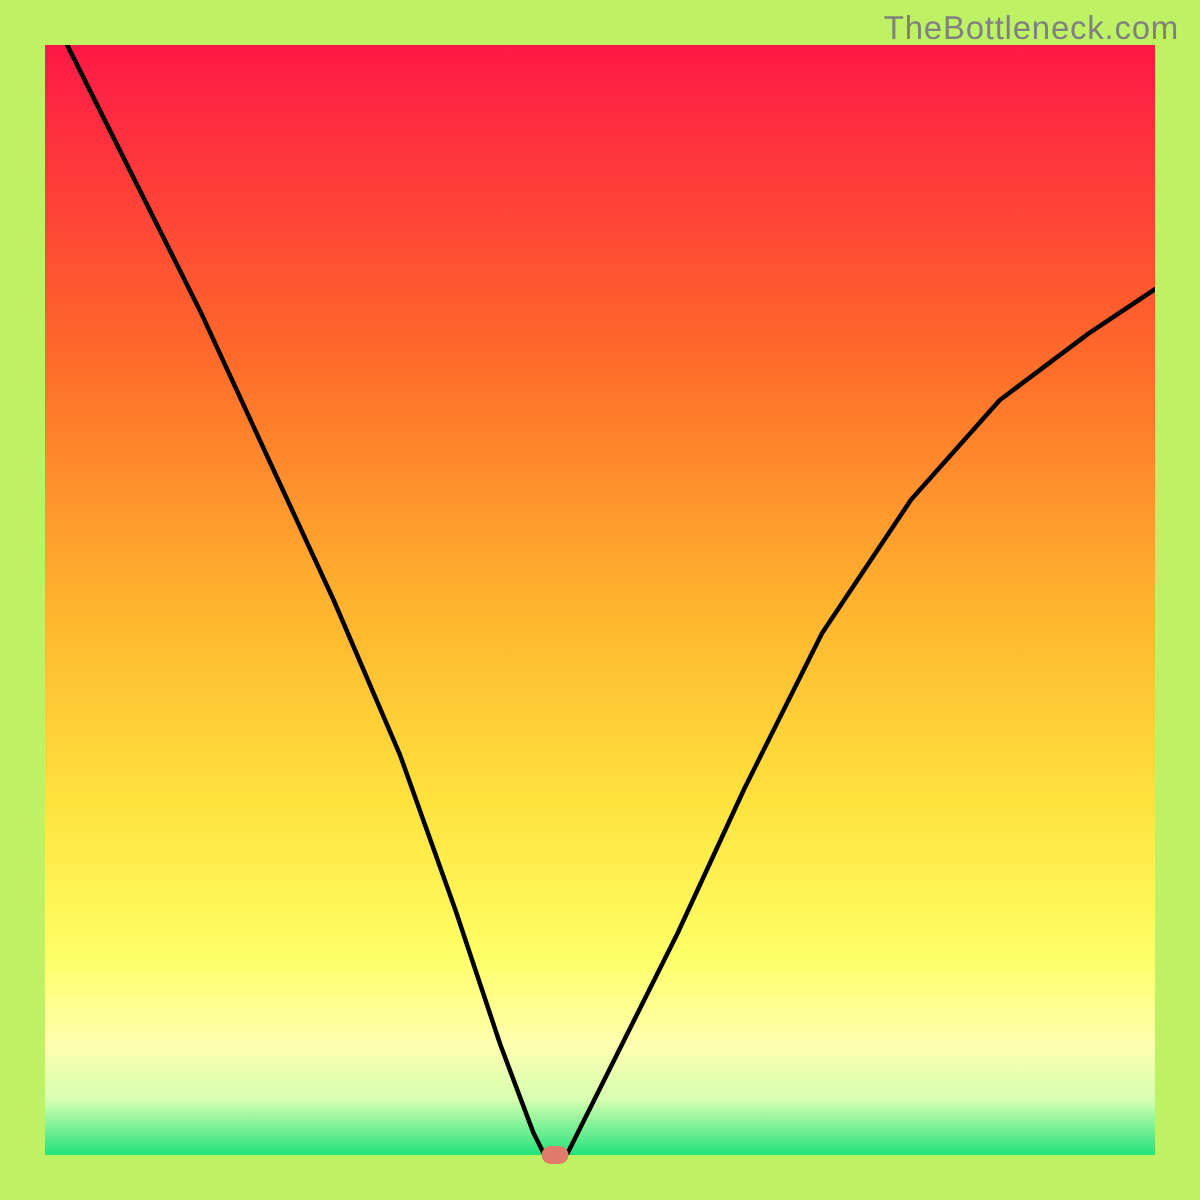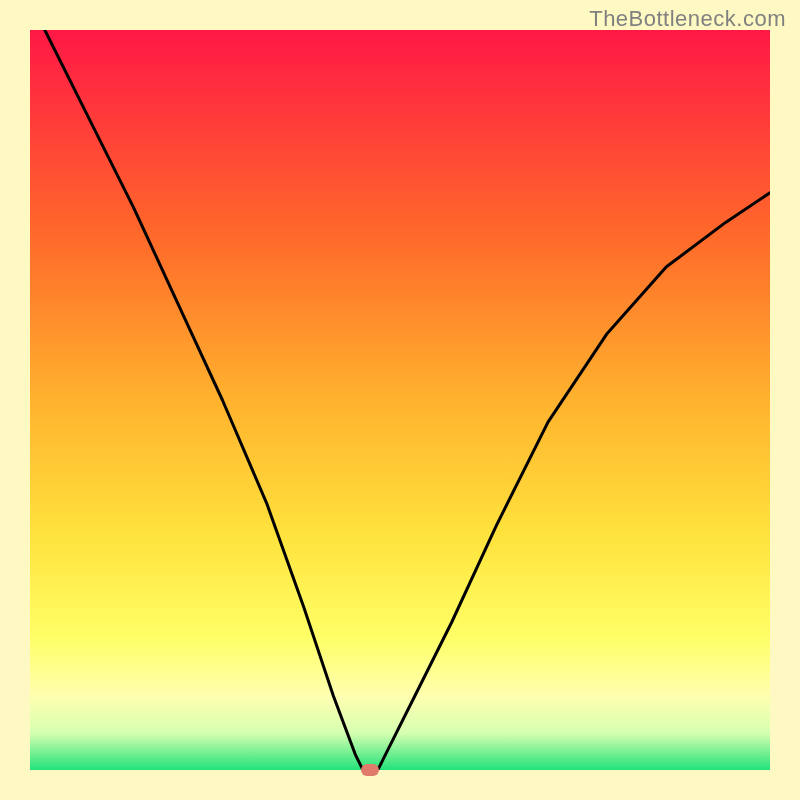--- a/index.html
+++ b/index.html
@@ -9,21 +9,21 @@
     height: 800px;
     background: #000;
     overflow: hidden;
   }
   .frame {
     position: absolute;
     top: 0;
     left: 0;
     width: 800px;
     height: 800px;
-    background: #fef9c3;
+    background: #bef264;
   }
   .plot-area {
     position: absolute;
     top: 30px;
     left: 30px;
     width: 740px;
     height: 740px;
     background: linear-gradient(to bottom,
       #ff1846 0%,
       #ff6a2a 28%,

